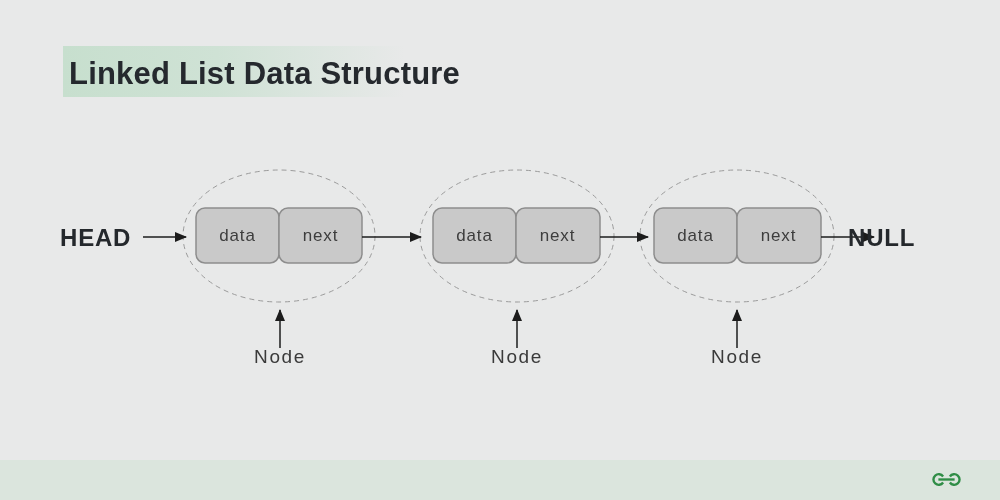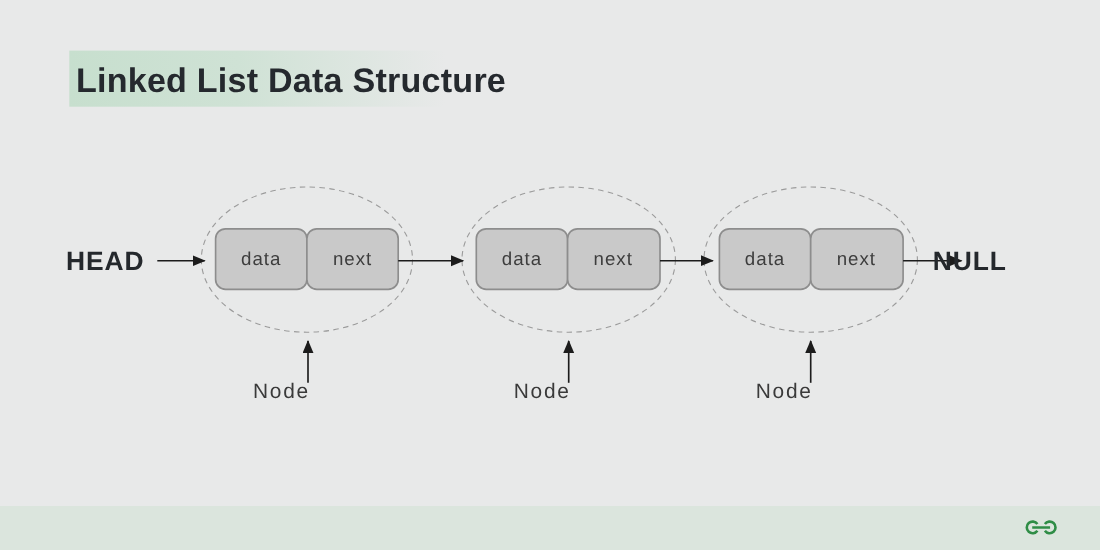--- a/index.html
+++ b/index.html
@@ -54,21 +54,21 @@
     text-align: center;
     font-size: 17px;
     letter-spacing: 0.9px;
     color: #3d3d3d;
   }
 
   .node-caption {
     position: absolute;
     top: 346px;
     width: 100px;
-    text-align: left;
+    text-align: center;
     font-size: 19px;
     letter-spacing: 1.6px;
     color: #3a3a3a;
   }
 
   
   .footer-bar {
     position: absolute;
     left: 0; top: 460px;
     width: 1000px; height: 40px;

